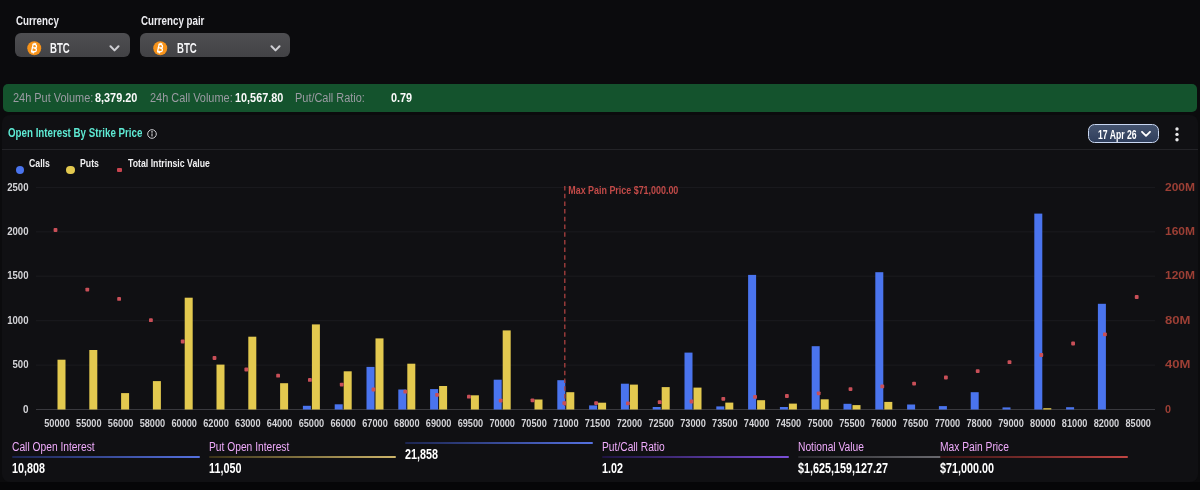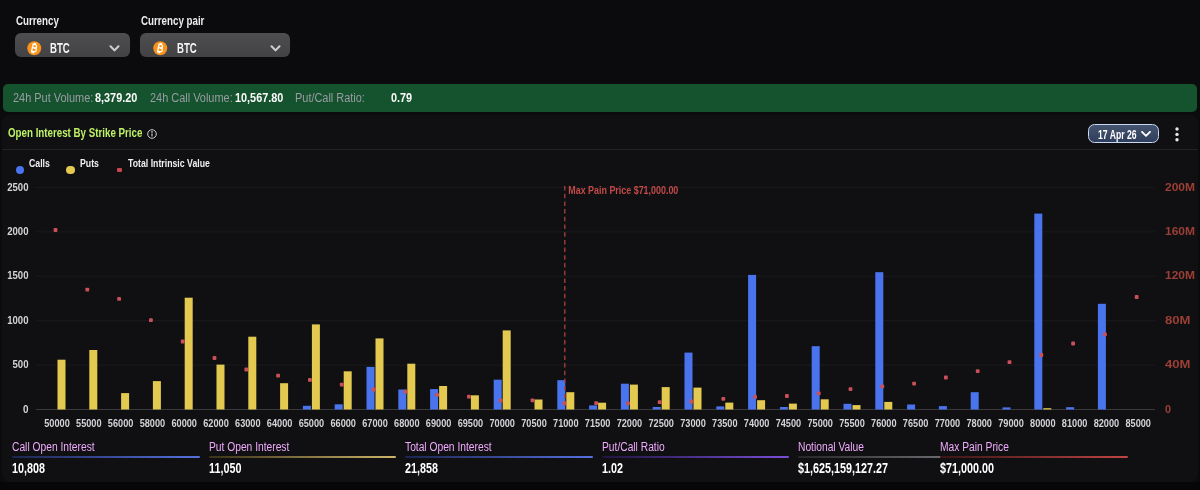--- a/index.html
+++ b/index.html
@@ -6,21 +6,21 @@
 .abs { position:absolute; }
 .cx { display:inline-block; transform-origin:left center; white-space:nowrap; }
 .droplabel { position:absolute; top:14px; font-size:12.5px; font-weight:bold; color:#ececf0; }
 .dropbox { position:absolute; top:33px; height:24px; background:linear-gradient(#4e4e51,#424245); border-radius:6px; }
 .btc { position:absolute; top:6.8px; font-size:14.5px; font-weight:bold; color:#f5f5f7; }
 .volbar { position:absolute; left:3px; top:84px; width:1194px; height:28px; background:#14532d; border-radius:5px; font-size:12.5px; }
 .vlab { position:absolute; top:6.5px; color:#9b9ba3; }
 .vval { position:absolute; top:6.5px; color:#fafafa; font-weight:bold; }
 .panel { position:absolute; left:2px; top:115px; width:1196px; height:367px; background:#101013; border-radius:8px; }
 .phead { position:absolute; left:0; top:0; width:100%; height:35px; border-bottom:1px solid #232327; }
-.ptitle { position:absolute; left:6px; top:10px; font-size:13px; font-weight:bold; color:#bef264; }
+.ptitle { position:absolute; left:6px; top:10px; font-size:13px; font-weight:bold; color:#5eead4; }
 .lgtxt { position:absolute; top:42px; font-size:11.5px; font-weight:bold; color:#f0f0f2; }
 .ldot { position:absolute; top:50.5px; width:8.5px; height:8.5px; border-radius:50%; }
 .datepill { position:absolute; left:1086px; top:8.5px; width:71px; height:19.5px; border:1.5px solid #c9d7f2; border-radius:6.5px; background:linear-gradient(#45546f,#2f3e5c); }
 .stat { position:absolute; top:324.7px; width:190px; }
 .slabel { font-size:12.5px; color:#f0abfc; height:14px; }
 .sline { margin-top:2.3px; width:187.5px; height:2px; border-radius:1px; }
 .sval { margin-top:2.5px; font-size:14px; font-weight:bold; color:#fff; }
 </style></head>
 <body>
 <div class="droplabel" style="left:16px"><span class="cx" style="transform:scaleX(0.78)">Currency</span></div>
@@ -97,21 +97,20 @@
   <div class="slabel"><span class="cx" style="transform:scaleX(0.82)">Call Open Interest</span></div>
   <div class="sline" style="background:linear-gradient(90deg,#1c2550,#5571e0)"></div>
   <div class="sval"><span class="cx" style="transform:scaleX(0.77)">10,808</span></div>
 </div>
 <div class="stat" style="left:206.6px">
   <div class="slabel"><span class="cx" style="transform:scaleX(0.82)">Put Open Interest</span></div>
   <div class="sline" style="background:linear-gradient(90deg,#3a3218,#cdb56a)"></div>
   <div class="sval"><span class="cx" style="transform:scaleX(0.77)">11,050</span></div>
 </div>
 <div class="stat" style="left:403.2px">
-  <div class="slabel"><span class="cx" style="transform:scaleX(0.82)">Total Open Interest</span></div>
   <div class="sline" style="background:linear-gradient(90deg,#1c2550,#5571e0)"></div>
   <div class="sval"><span class="cx" style="transform:scaleX(0.77)">21,858</span></div>
 </div>
 <div class="stat" style="left:599.8px">
   <div class="slabel"><span class="cx" style="transform:scaleX(0.82)">Put/Call Ratio</span></div>
   <div class="sline" style="background:linear-gradient(90deg,#1e1440,#7a4fd8)"></div>
   <div class="sval"><span class="cx" style="transform:scaleX(0.77)">1.02</span></div>
 </div>
 <div class="stat" style="left:796.4px">
   <div class="slabel"><span class="cx" style="transform:scaleX(0.82)">Notional Value</span></div>

